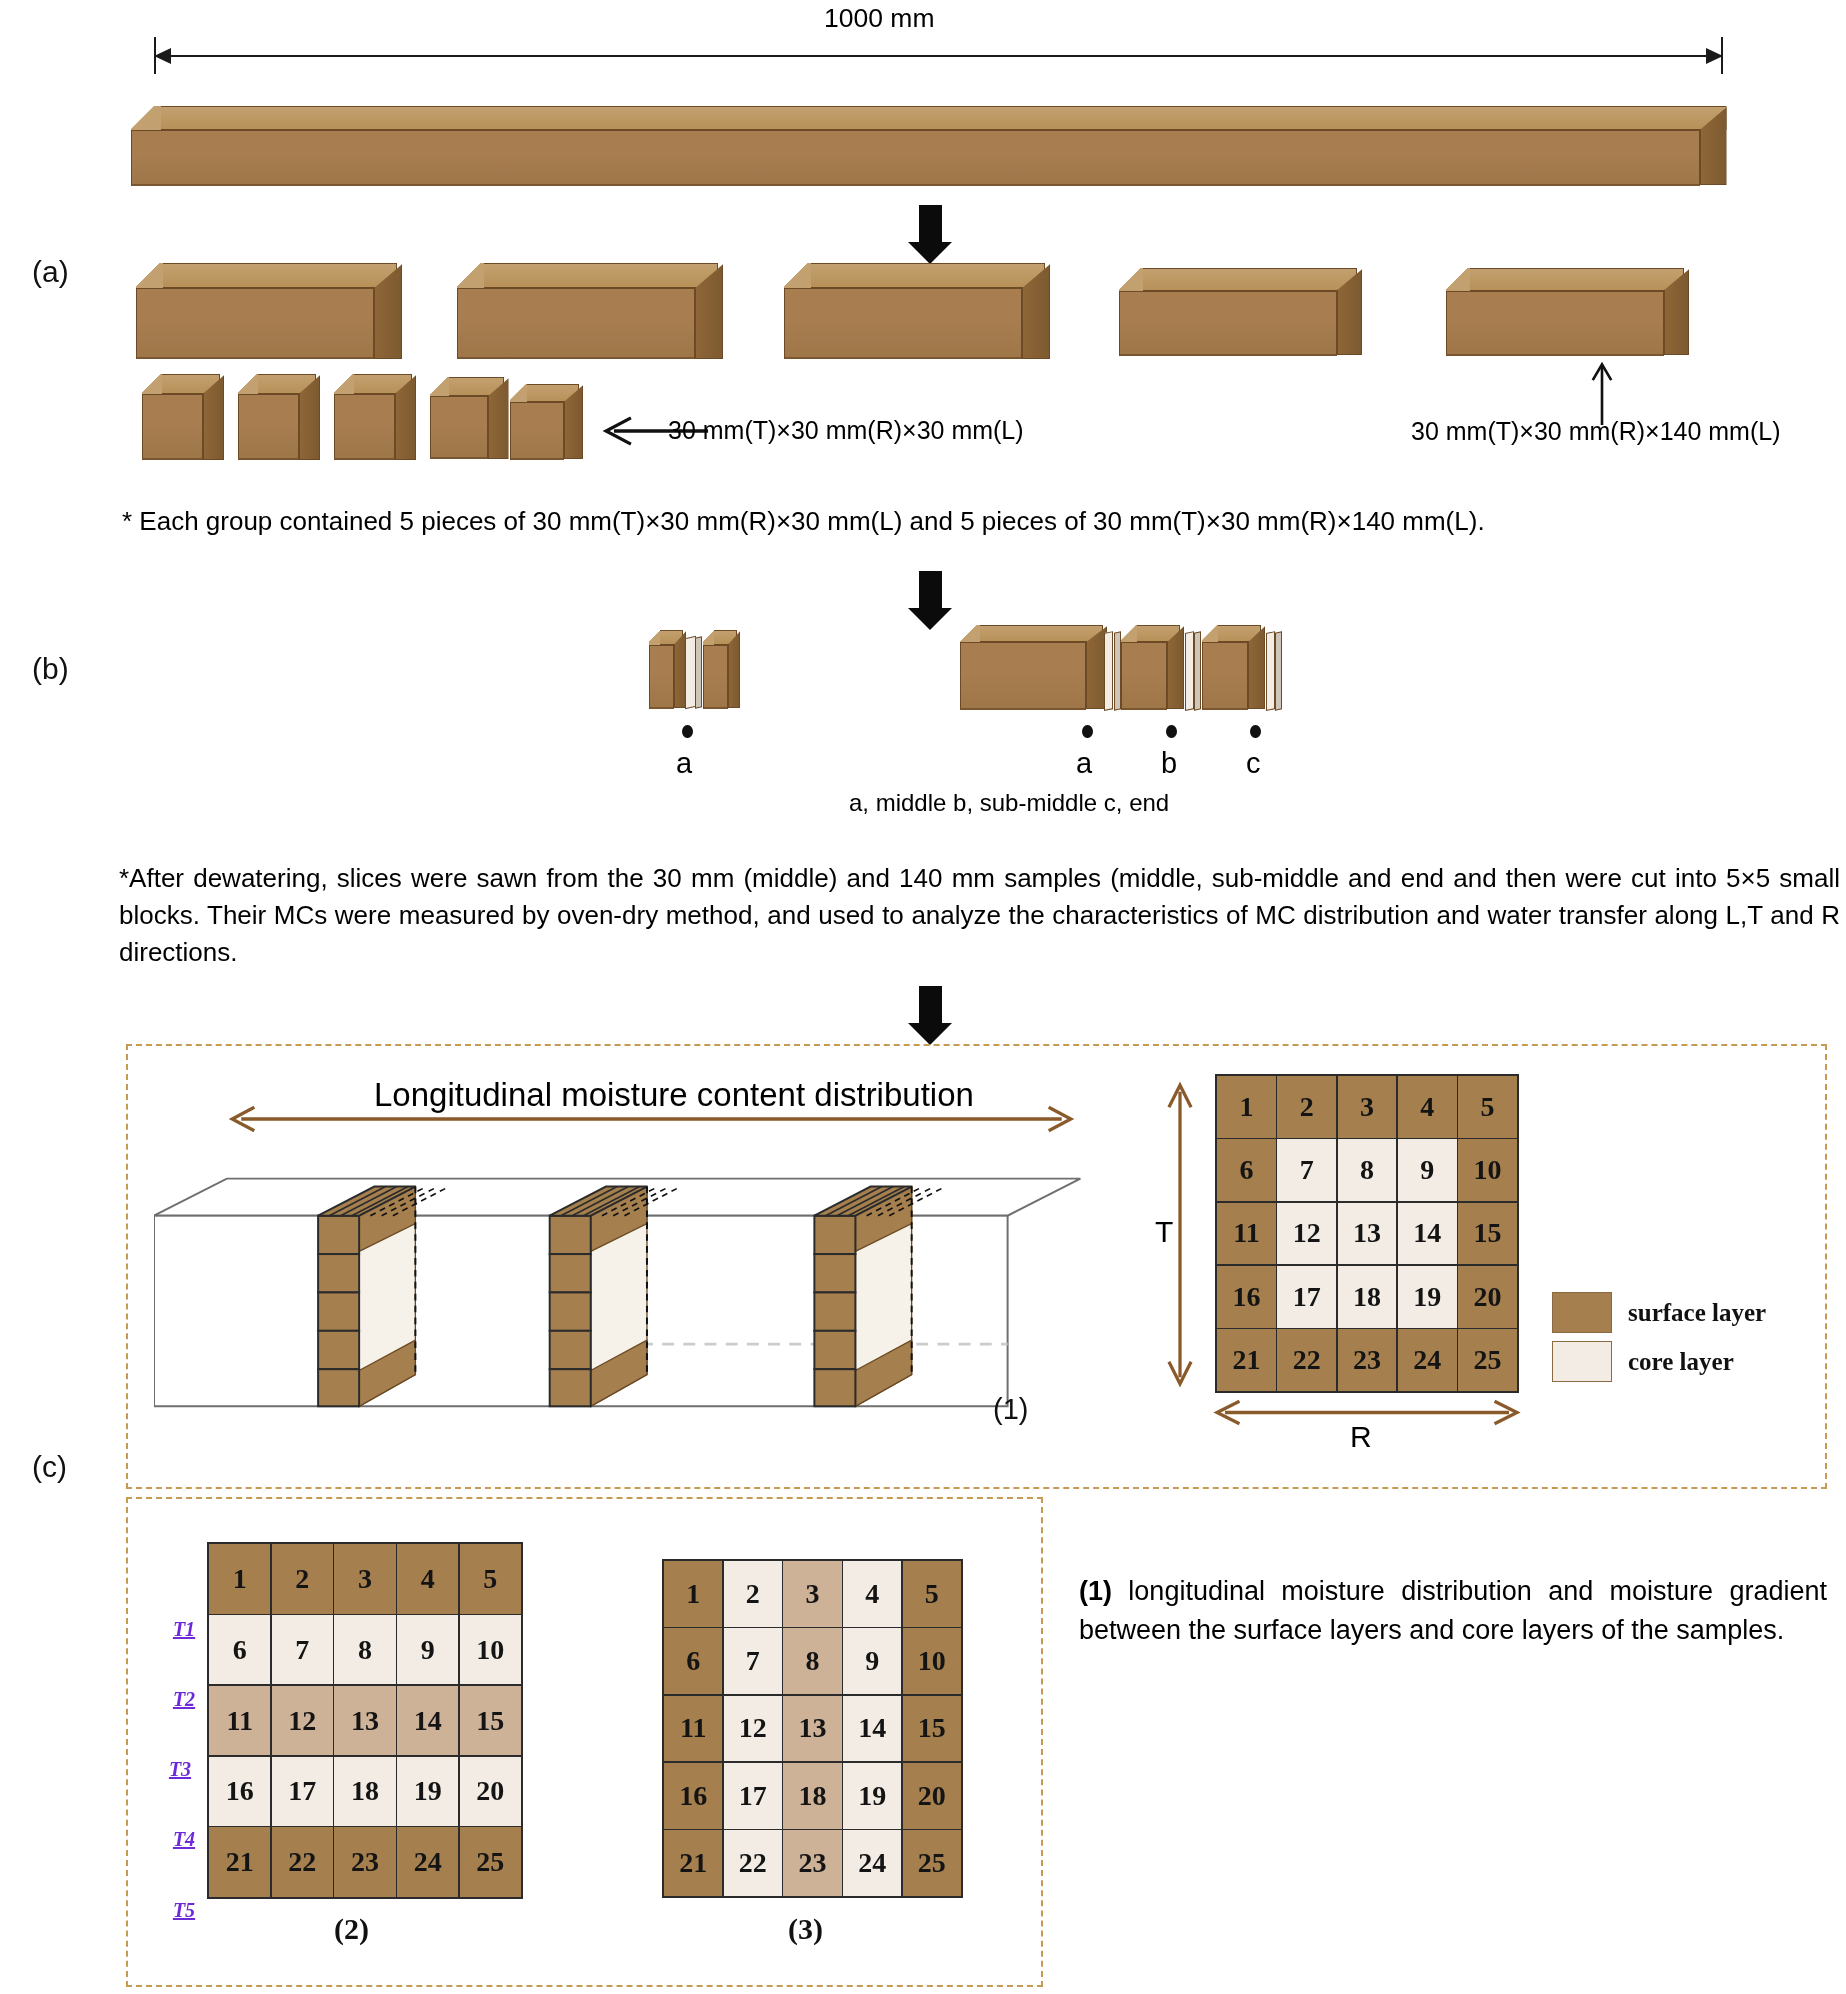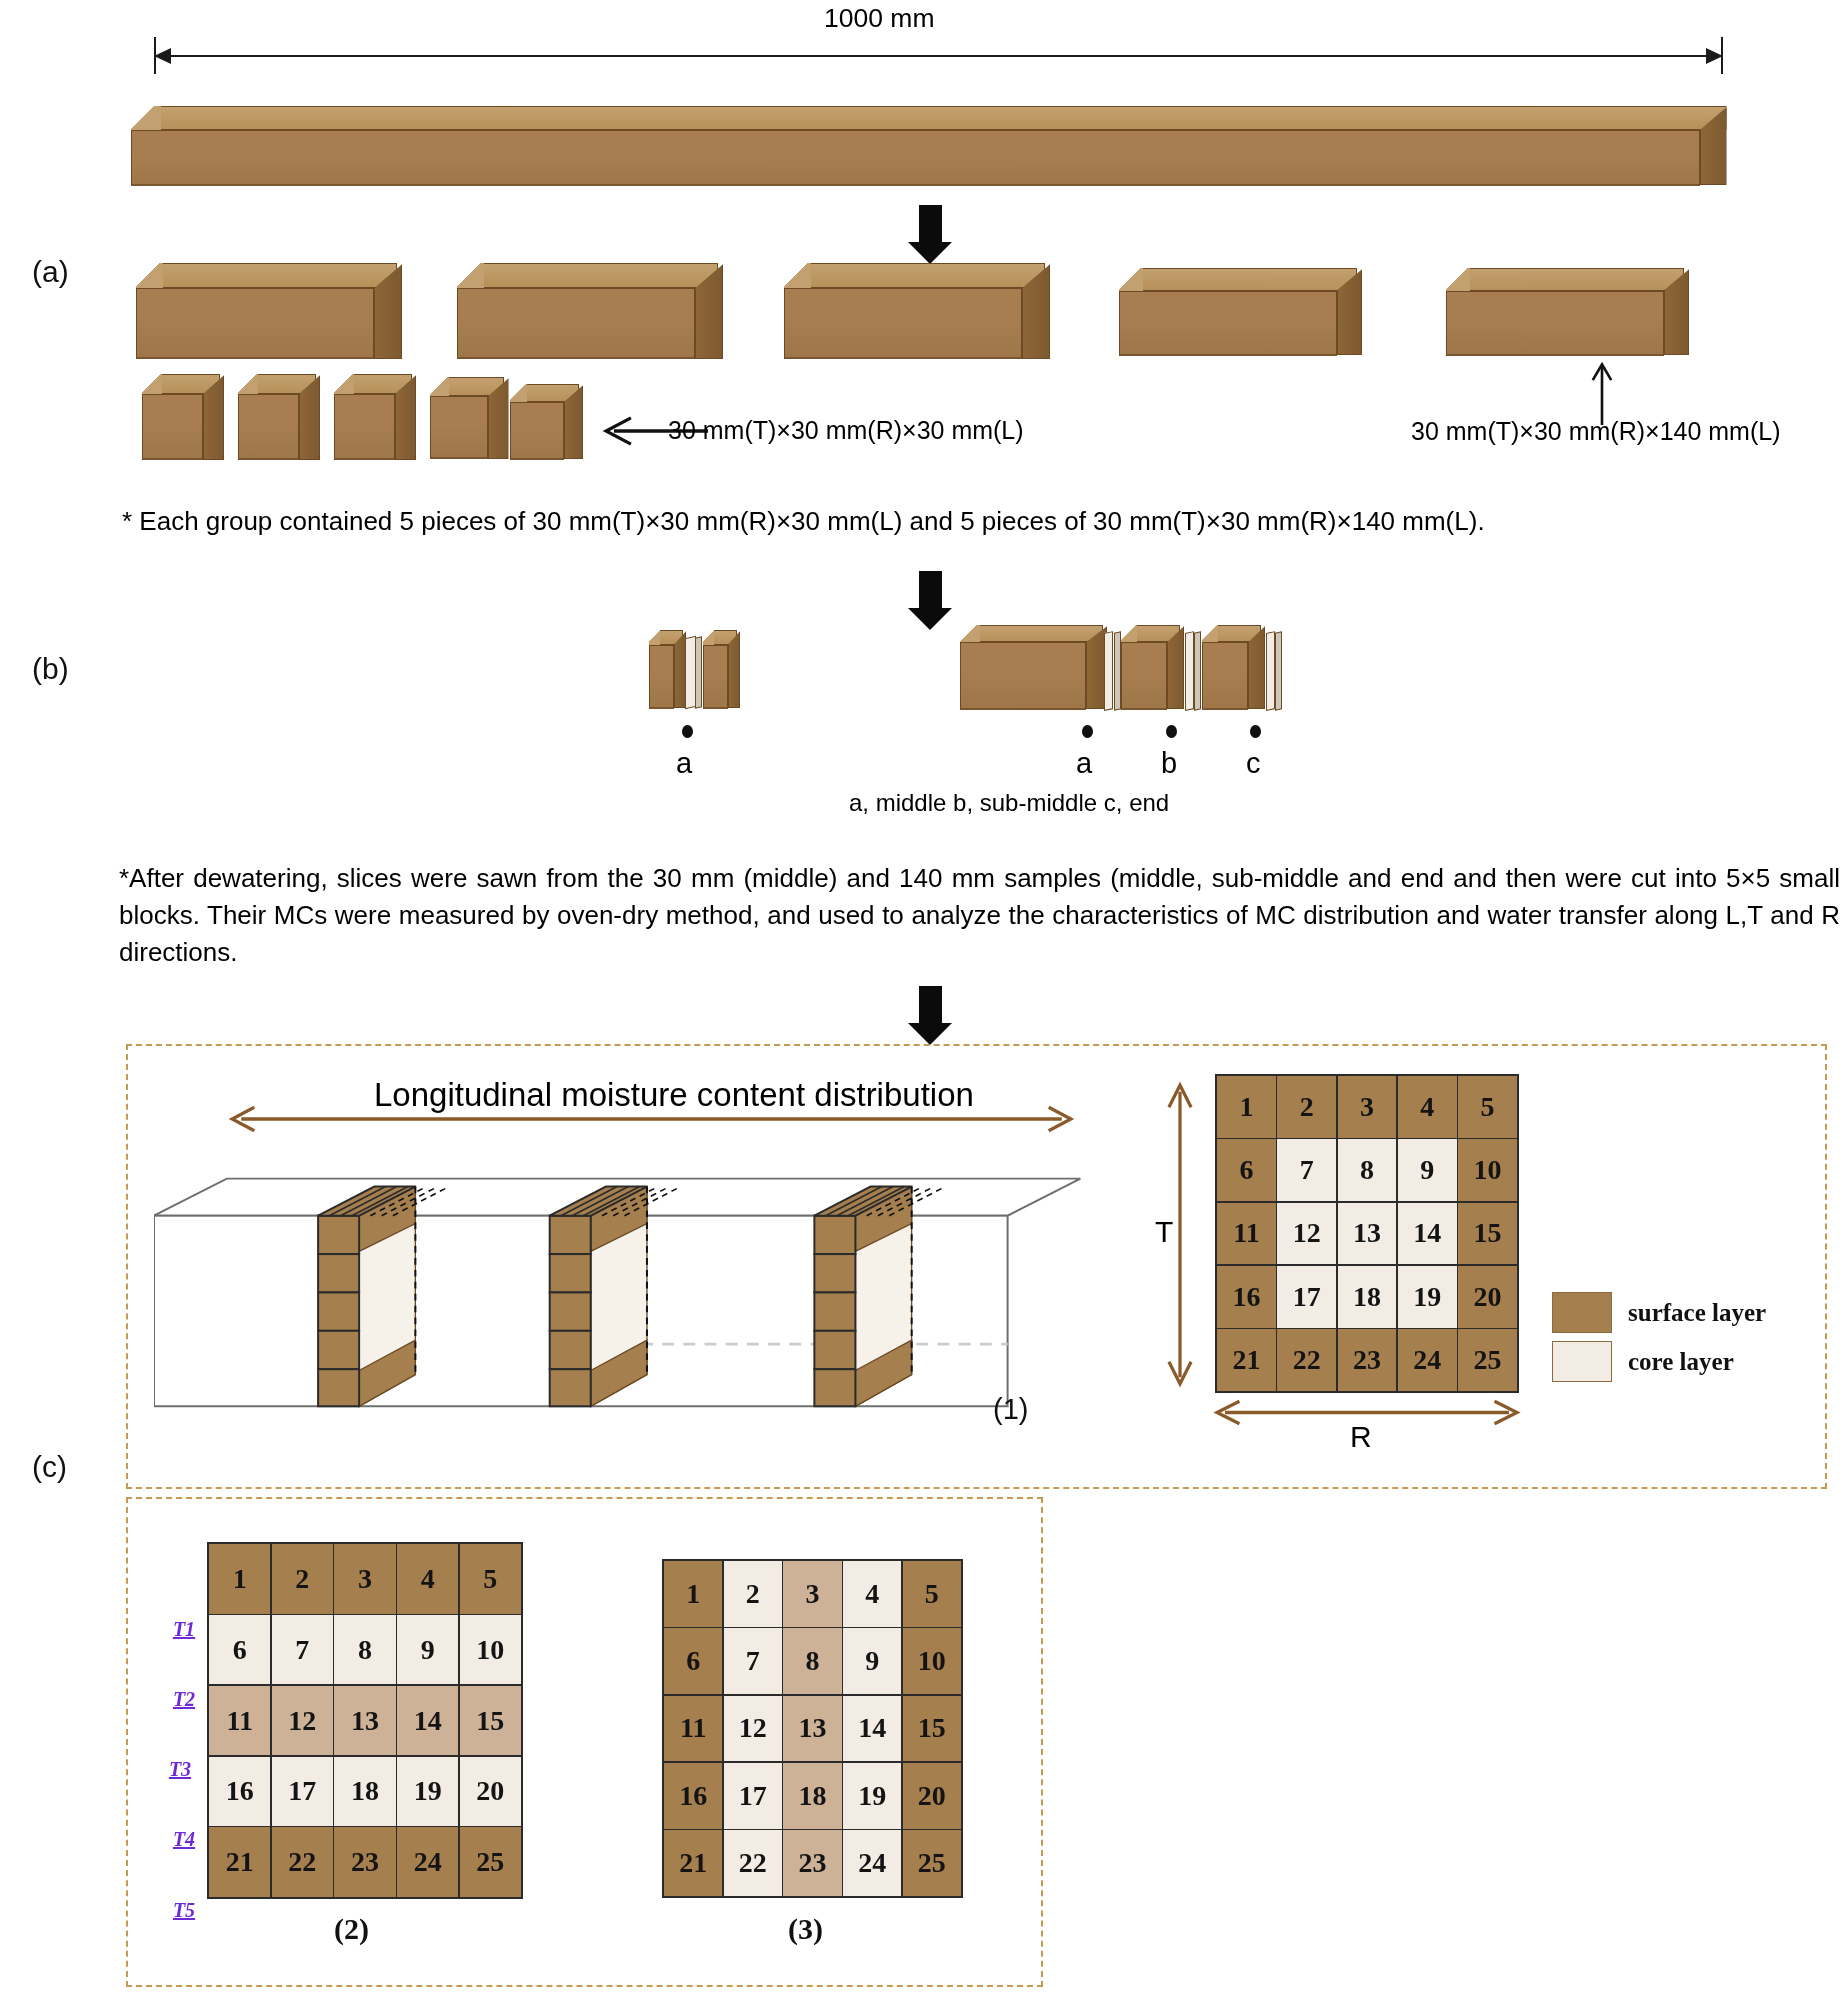--- a/index.html
+++ b/index.html
@@ -507,14 +507,15 @@
     <div class="cell c-surface">21</div>
     <div class="cell c-core">22</div>
     <div class="cell c-mid">23</div>
     <div class="cell c-core">24</div>
     <div class="cell c-surface">25</div>
   </div>
 
 <div class="fignum" style="left:788px; top:1912px;">(3)</div>
 
 <div class="para" id="caption-block" style="left:1079px; top:1572px; width:748px; font-size:27px; line-height:1.46;">
+    <div><b>(1)</b> longitudinal moisture distribution and moisture gradient between the surface layers and core layers of the samples.</div>
   </div>
 
 
 </body></html>

